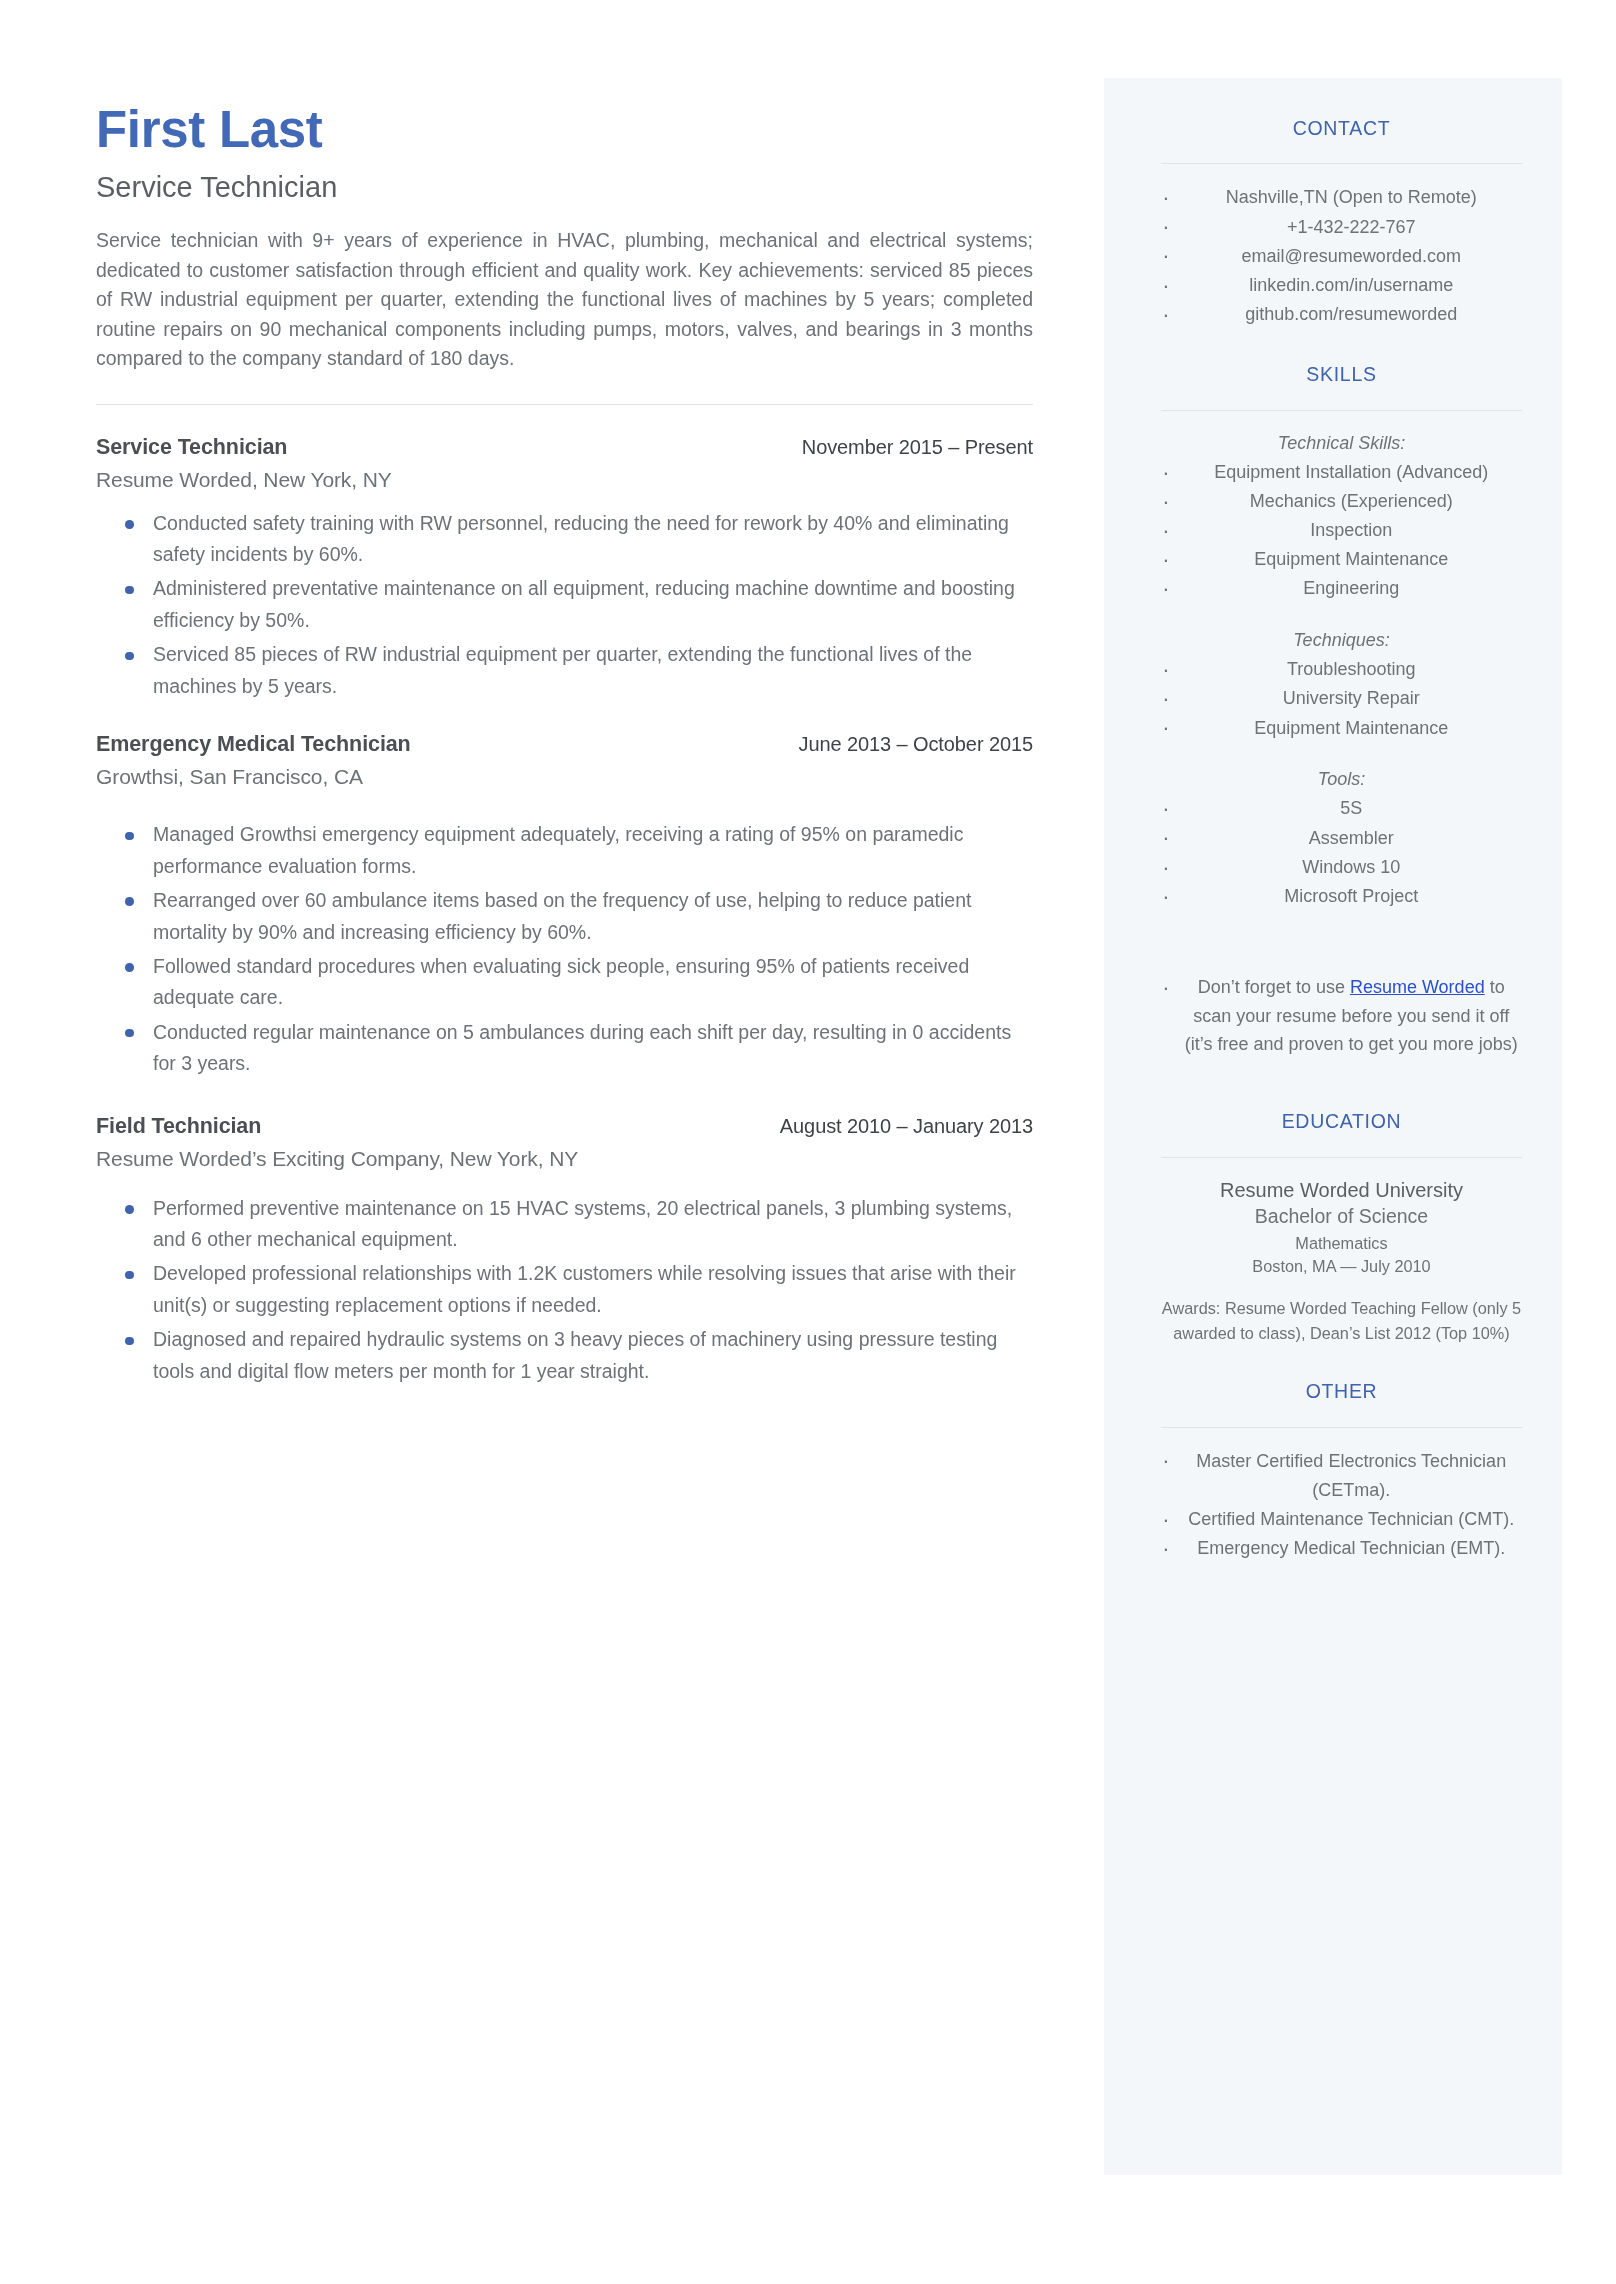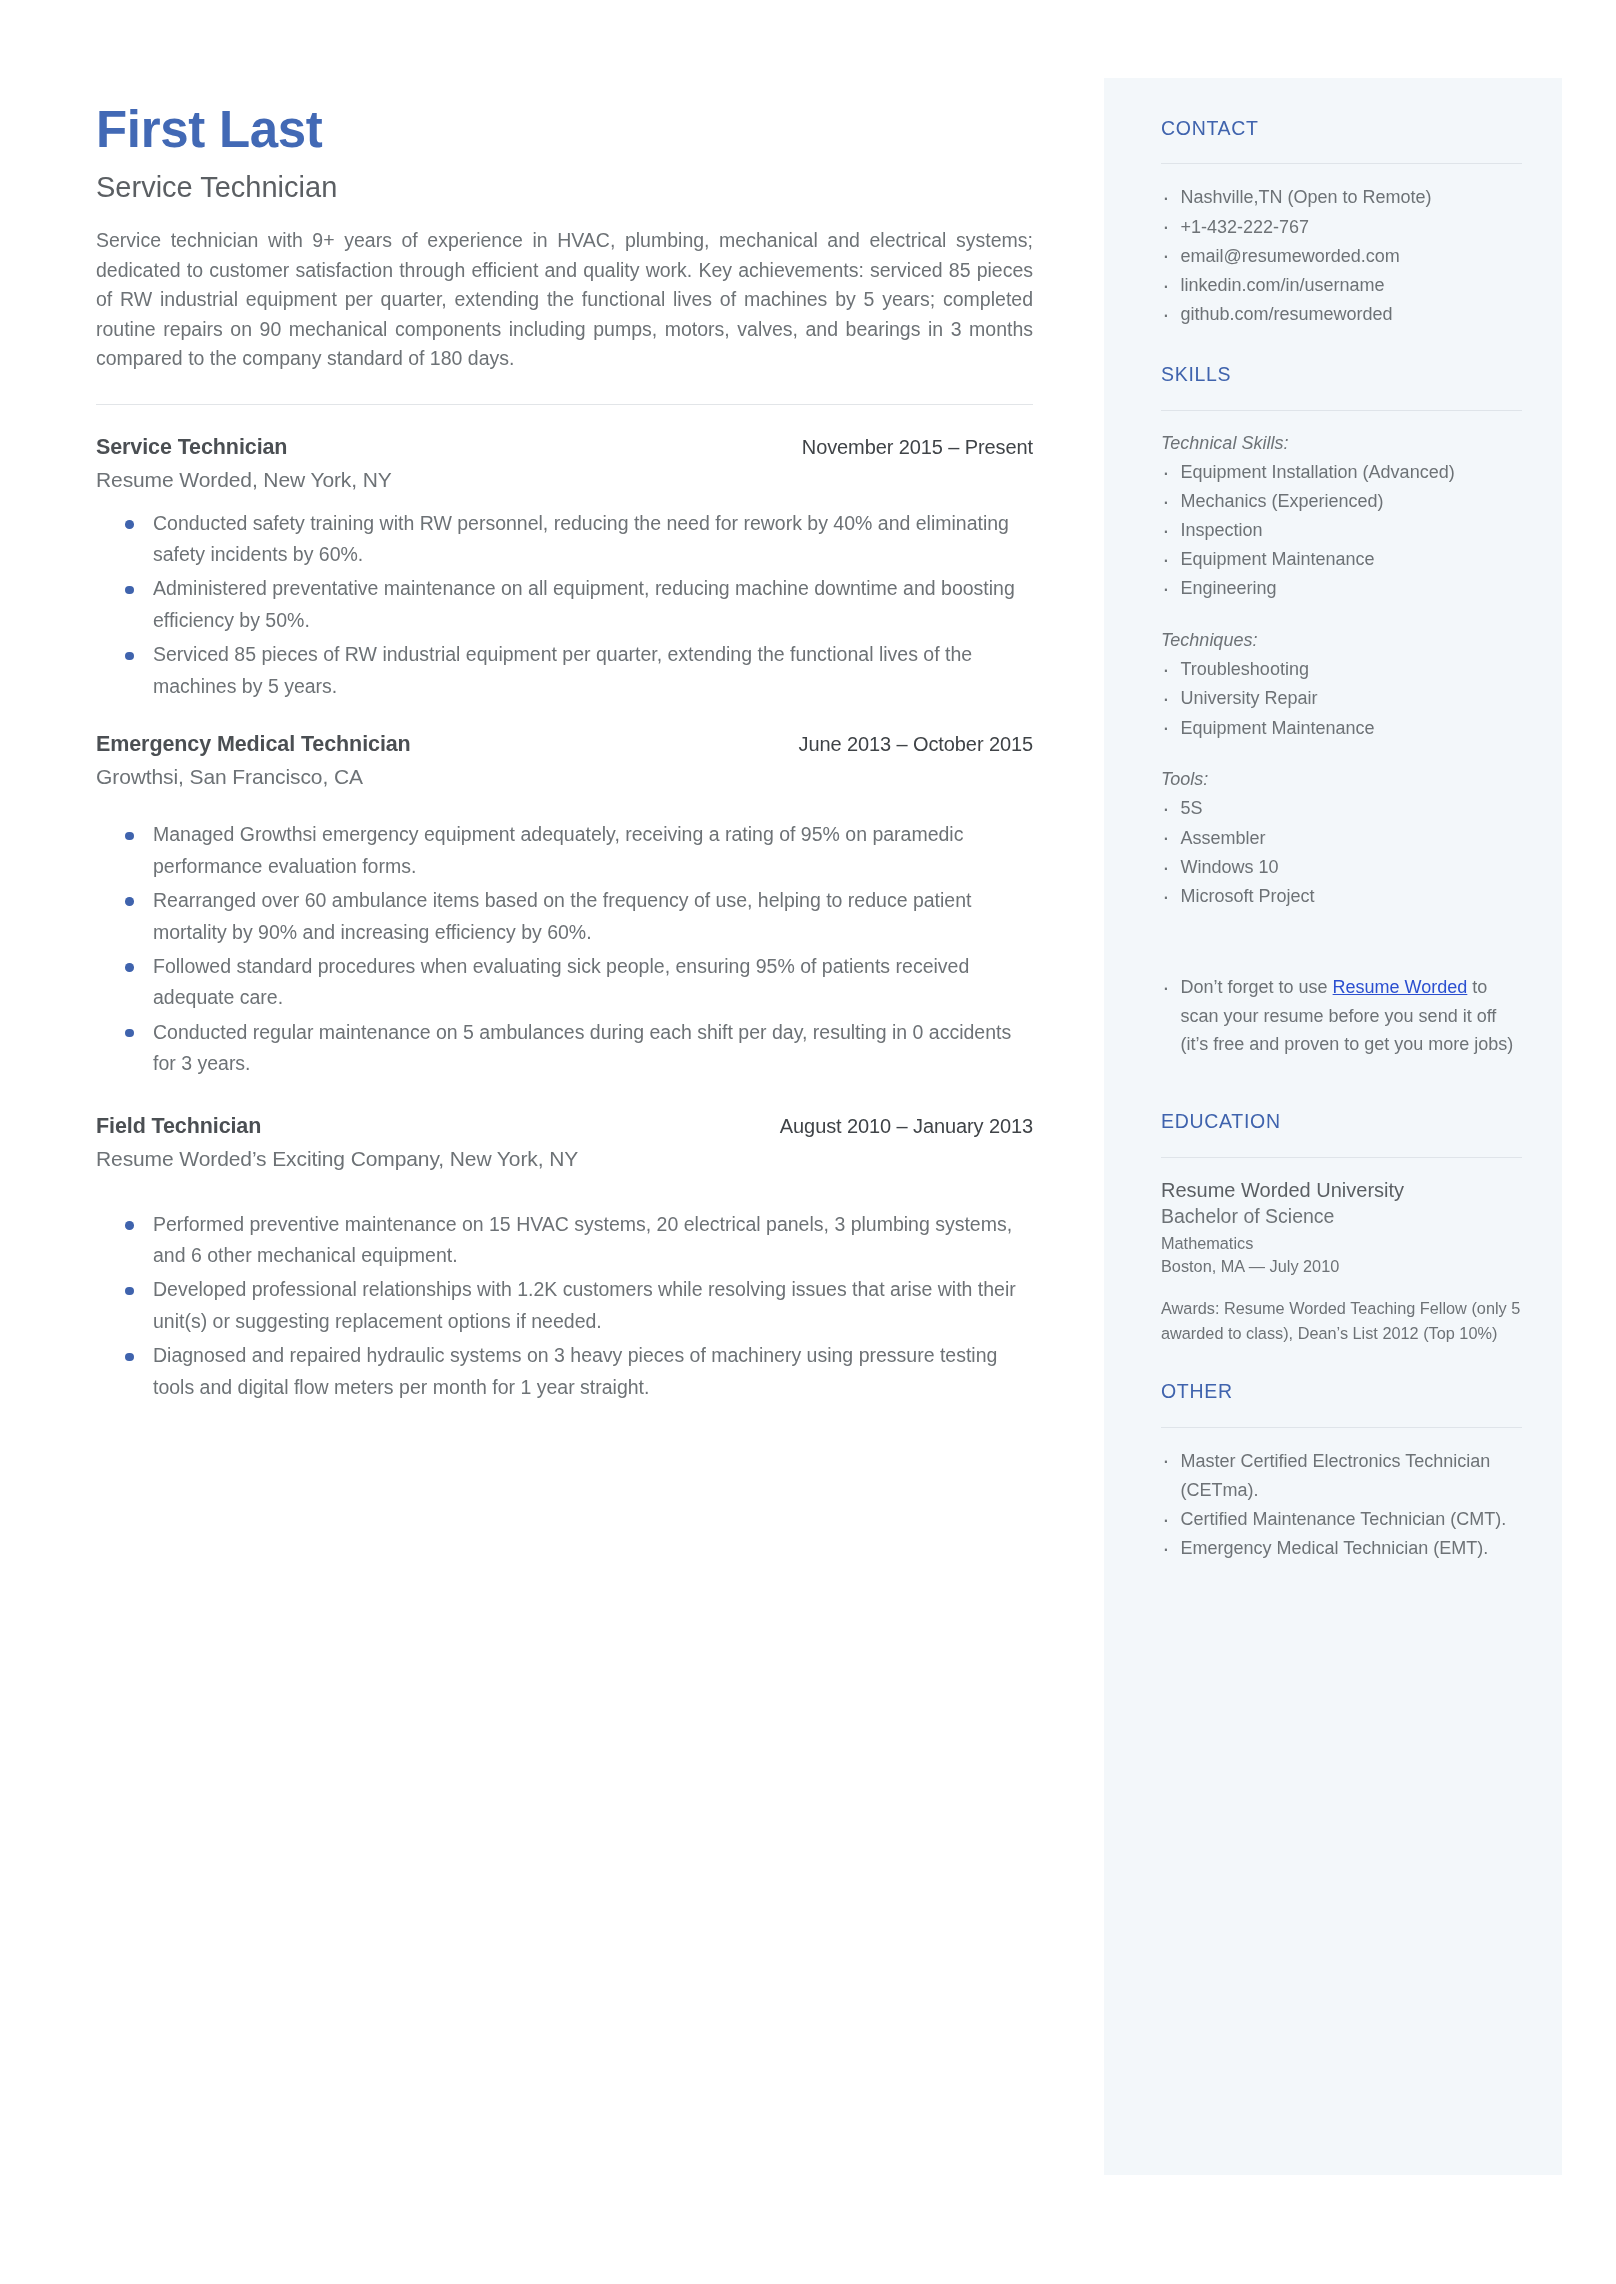--- a/index.html
+++ b/index.html
@@ -25,20 +25,21 @@
   
   #sidebar {
     position: absolute;
     left: 1104px;
     top: 78px;
     width: 458px;
     height: 2097px;
     background: #f3f7fa;
     box-sizing: border-box;
     padding: 39px 40px 26px 57px;
+    text-align: center;
   }
 
   
   #main {
     position: absolute;
     left: 96px;
     top: 104px;
     width: 937px;
   }
 
@@ -354,21 +355,21 @@
         <li>Conducted regular maintenance on 5  ambulances during each shift per day, resulting in 0 accidents for 3 years.</li>
       </ul>
     </section>
 
     <section class="job" style="margin-top:34px;">
       <div class="job-row">
         <div class="job-role">Field Technician</div>
         <div class="job-dates">August 2010 – January 2013</div>
       </div>
       <div class="job-company">Resume Worded’s Exciting Company, New York, NY</div>
-      <ul class="bullets" style="margin-top:38px;">
+      <ul class="bullets" style="margin-top:22px;">
         <li>Performed preventive maintenance on 15 HVAC systems, 20 electrical panels, 3 plumbing systems, and 6 other mechanical equipment.</li>
         <li>Developed professional relationships with 1.2K customers while resolving issues that arise with their unit(s) or suggesting replacement options if needed.</li>
         <li>Diagnosed and repaired hydraulic systems on 3 heavy pieces of machinery using pressure testing tools and digital flow meters per month for 1 year straight.</li>
       </ul>
     </section>
 
   </main>
 
 </div>
 

